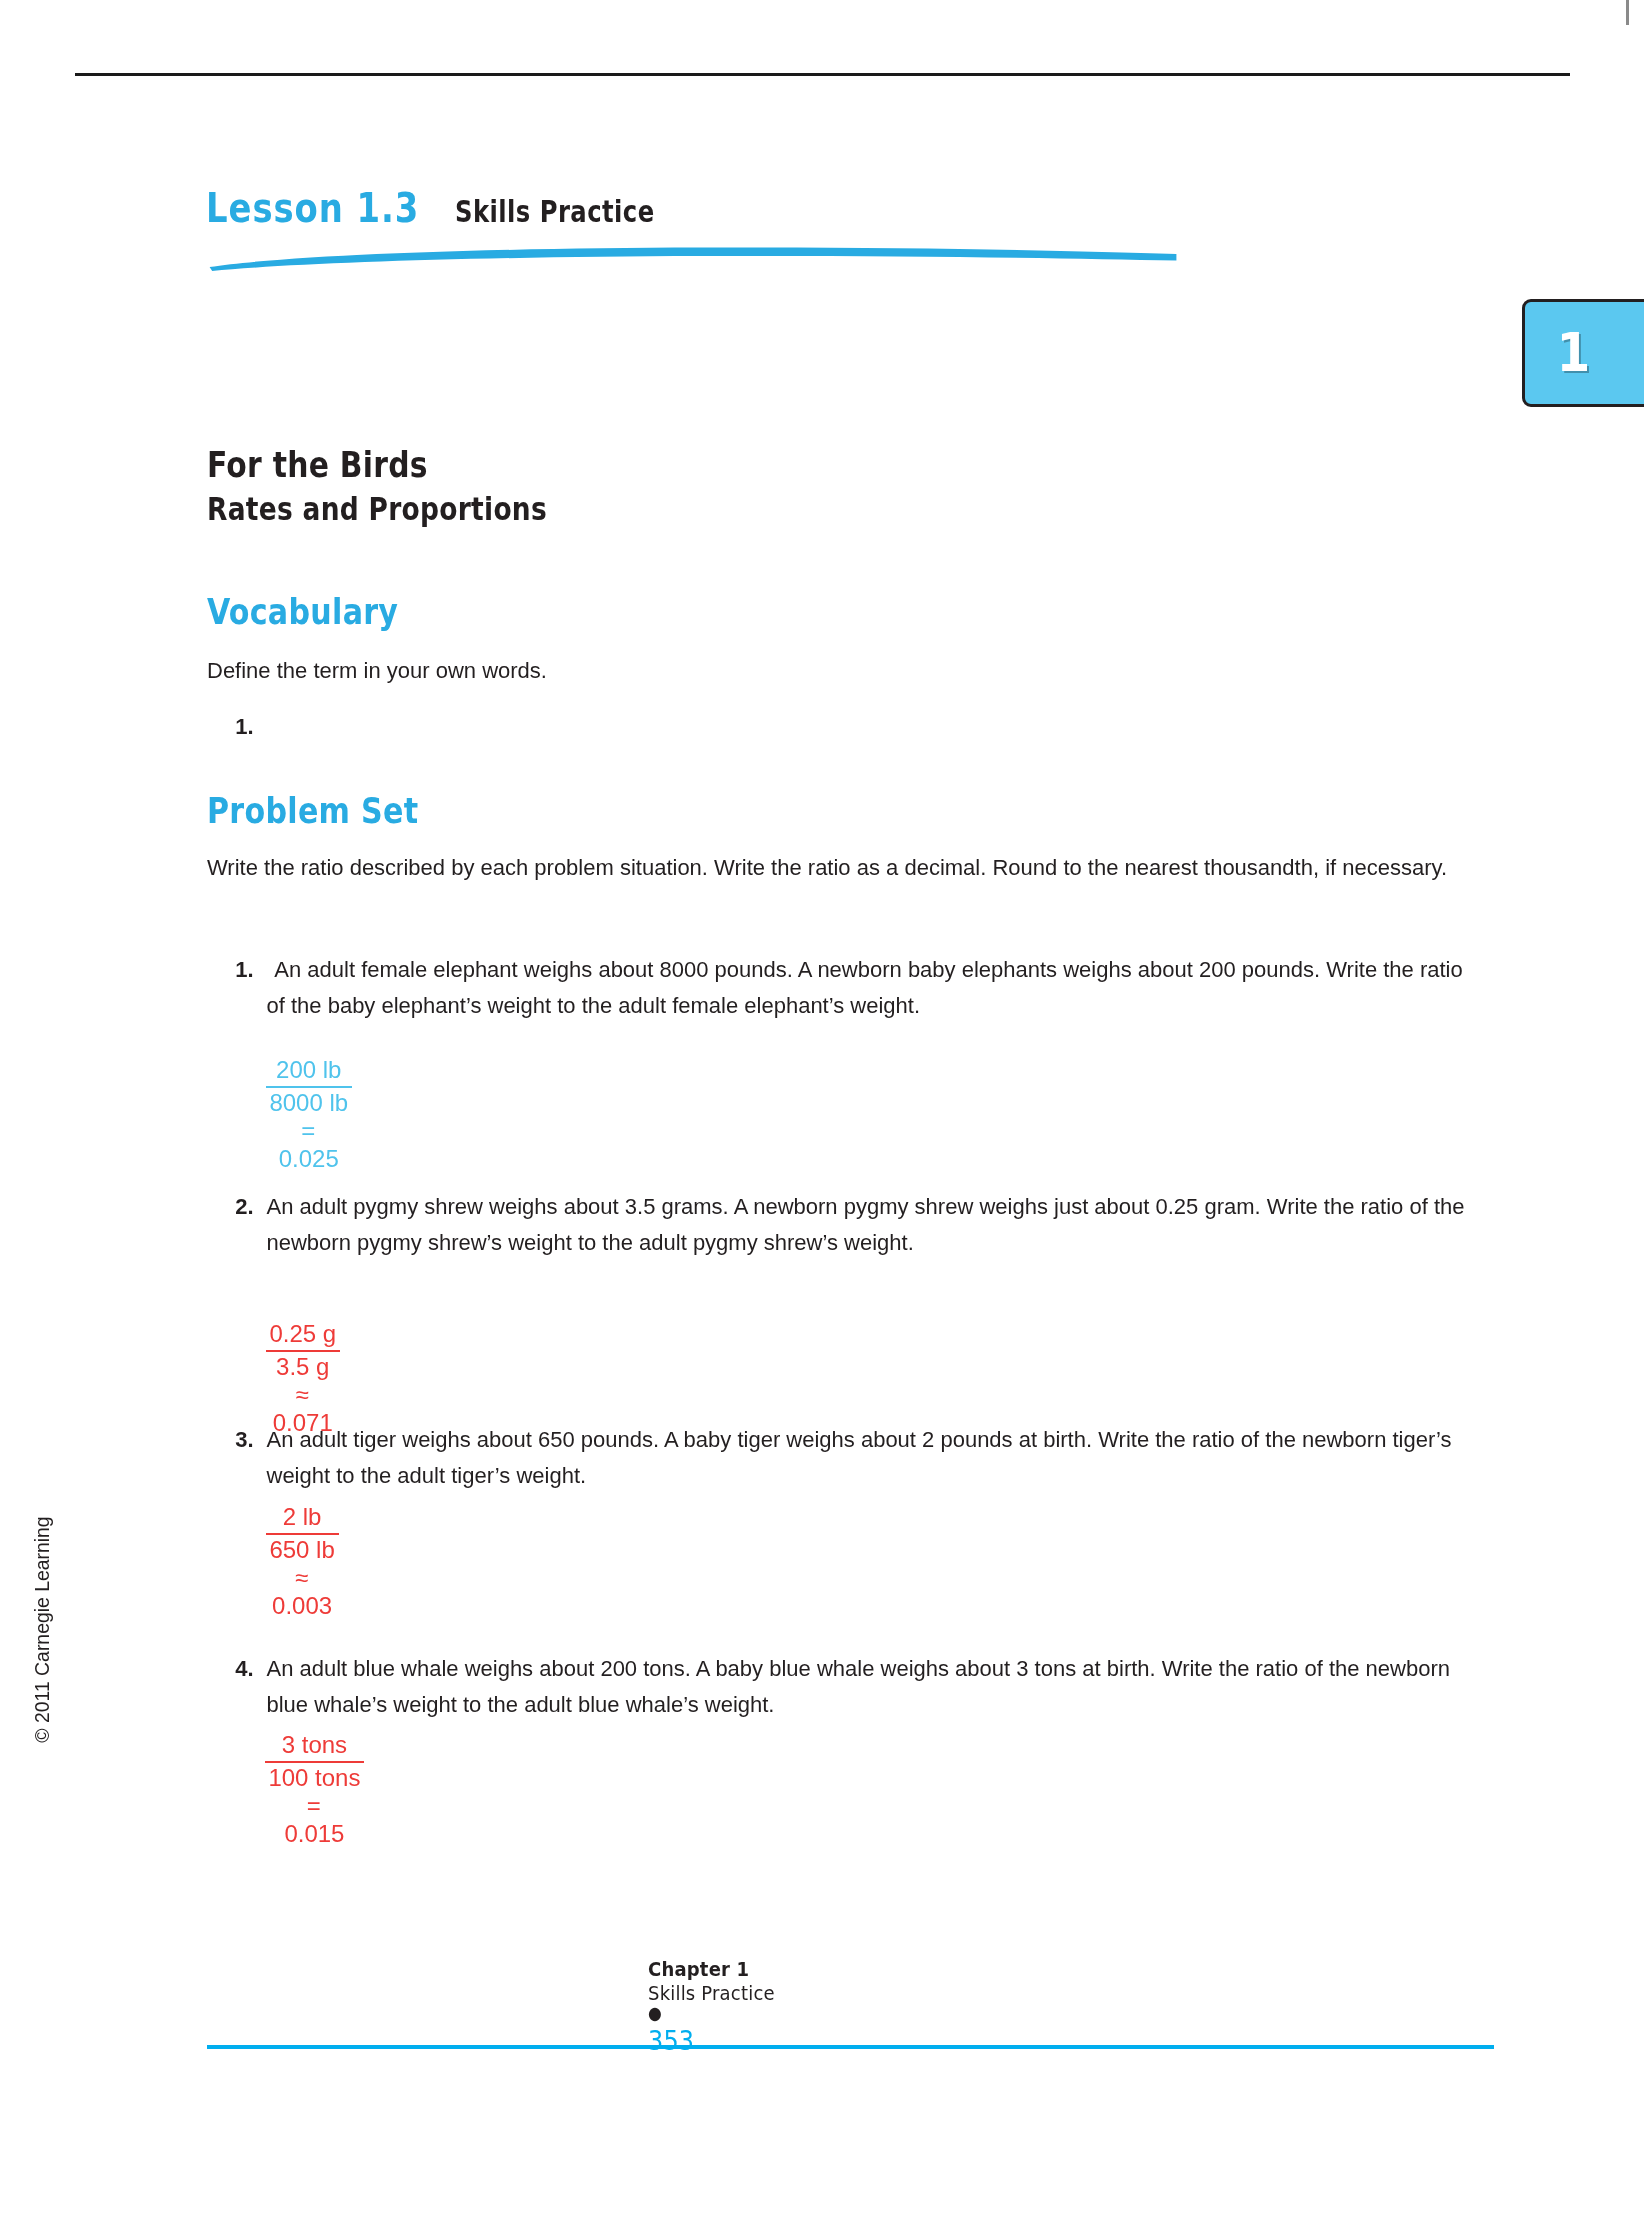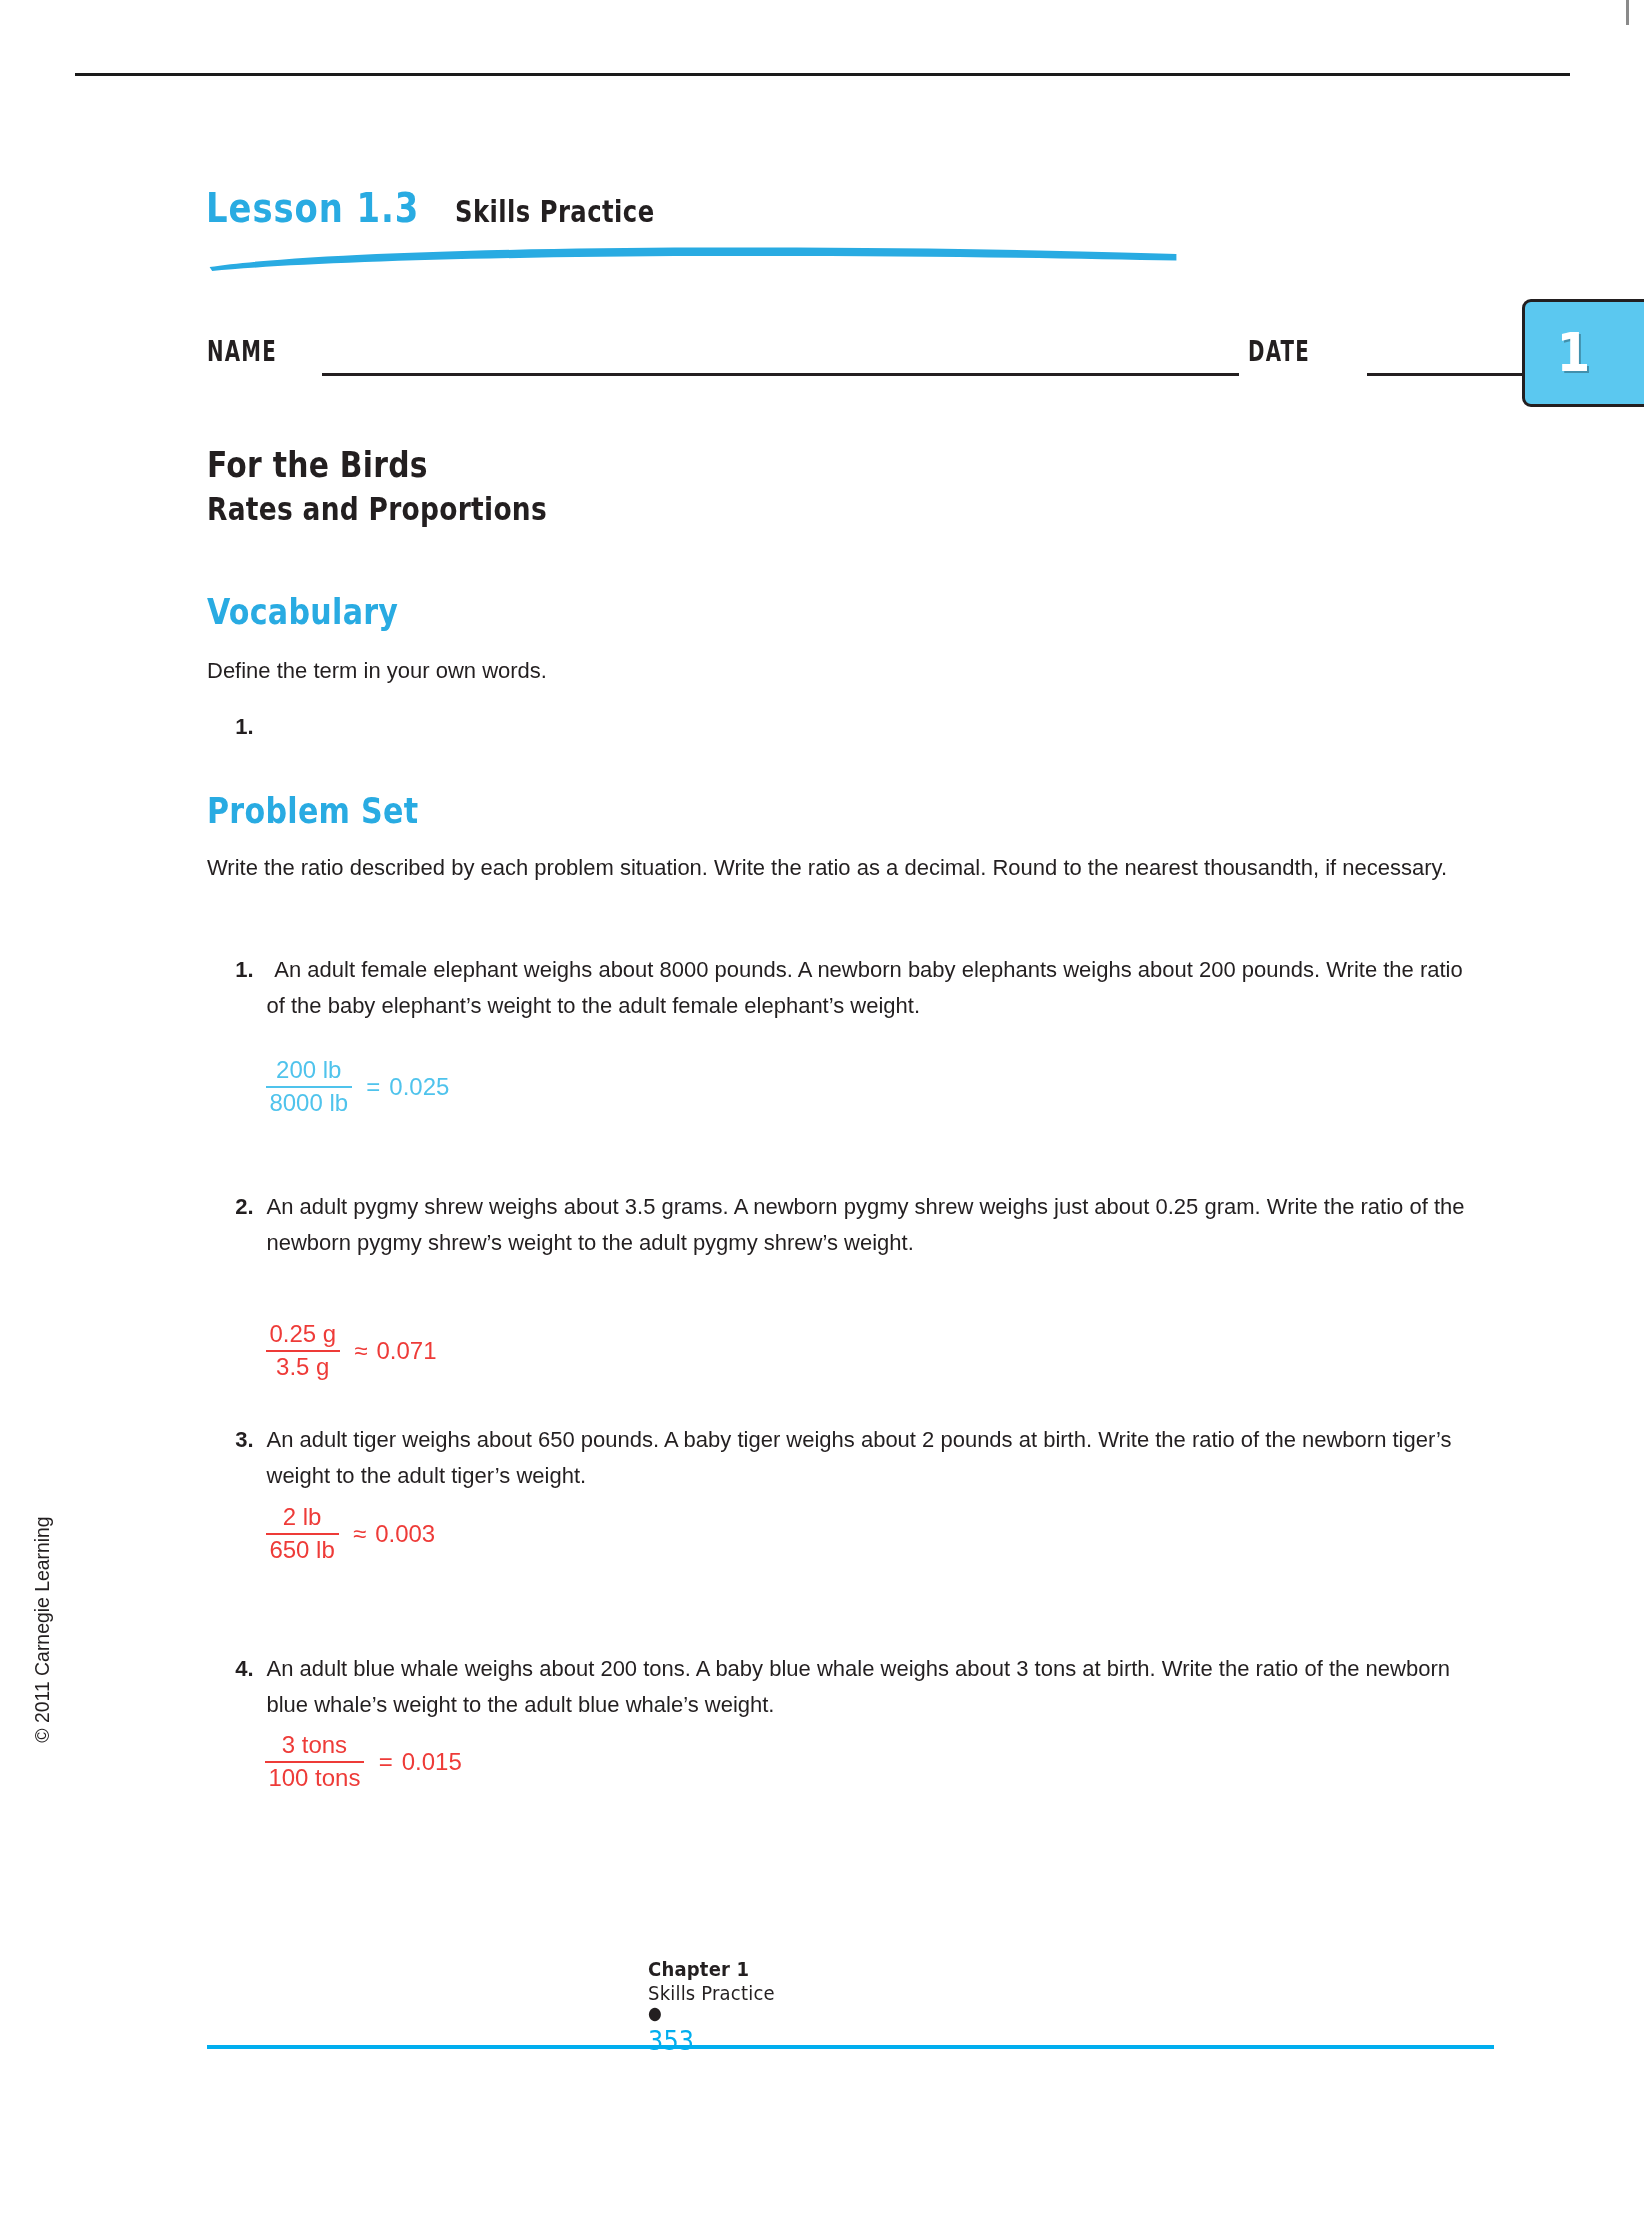--- a/index.html
+++ b/index.html
@@ -214,20 +214,21 @@
   #problem-1 .num-body { text-indent: 7.8px; }
 
   
   .answer {
     position: absolute;
     display: flex;
     align-items: center;
     font-family: "Liberation Sans", sans-serif;
     font-size: 24px;
     white-space: nowrap;
+    flex-direction: column;
   }
   .answer.blue  { color: #4FC3EC; }
   .answer.red   { color: #EE3B38; }
   .frac {
     display: inline-flex;
     flex-direction: column;
     align-items: center;
     line-height: 1.18;
     padding: 0 6.5px;
   }
@@ -321,26 +322,20 @@
 
   <div class="header-row">
     <span class="lesson-label">Lesson 1.3</span>
     <span class="skills-practice-label">Skills Practice</span>
   </div>
 
   <svg class="swoosh" viewBox="0 0 1500 46" preserveAspectRatio="none">
     <path d="M4,40 C120,22 420,11 760,10 C1060,9 1320,14 1496,20 L1496,30 C1320,26 1060,22 760,23 C420,24 130,34 8,46 Z" fill="#29ABE2"></path>
   </svg>
 
-  <div class="namedate">
-    <span class="stencil nd-name-label">NAME</span>
-    <div class="nd-name-rule"></div>
-    <span class="stencil nd-date-label">DATE</span>
-    <div class="nd-date-rule"></div>
-  </div>
 
   <div class="chapter-tab">
     <span class="chapter-tab-number">1</span>
   </div>
 
   <div class="title-block">
     <div class="title-main">For the Birds</div>
     <div class="title-sub">Rates and Proportions</div>
   </div>
 

